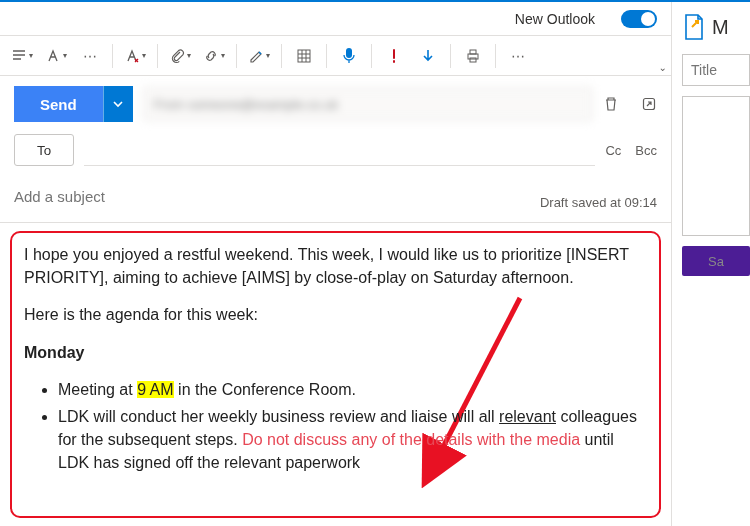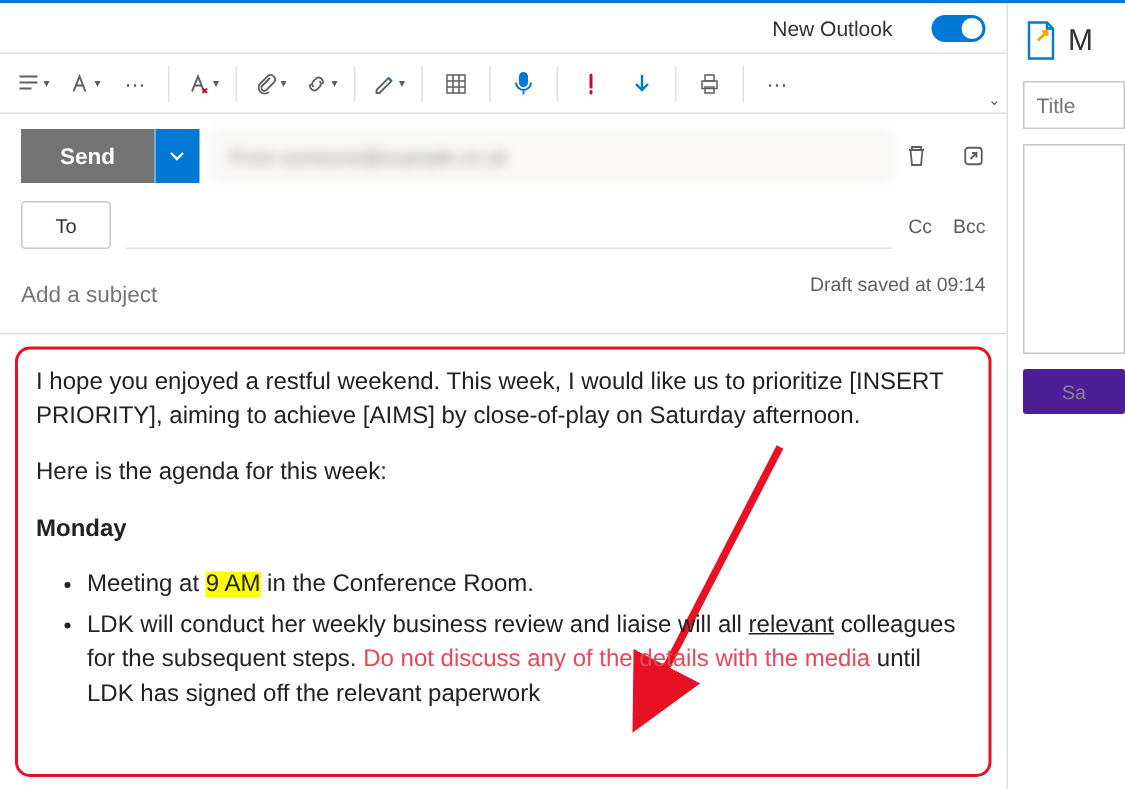--- a/index.html
+++ b/index.html
@@ -17,33 +17,33 @@
     
     .ribbon { height: 40px; display: flex; align-items: center; padding: 0 6px; border-bottom: 1px solid #e1dfdd; gap: 2px; position: relative; }
     .ribbon-btn { display: flex; align-items: center; justify-content: center; height: 32px; min-width: 32px; padding: 0 4px; border-radius: 4px; cursor: pointer; color: #605e5c; }
     .ribbon-sep { width: 1px; height: 24px; background: #e1dfdd; margin: 0 4px; }
     .chevron-tiny { font-size: 8px; margin-left: 2px; color: #605e5c; }
     .ribbon-expand { position: absolute; right: 4px; bottom: 2px; font-size: 10px; color: #605e5c; }
 
     
     .send-row { display: flex; align-items: center; padding: 10px 14px 6px 14px; gap: 10px; }
     .send-btn-group { display: flex; }
-    .send-btn { background: #737373; color: #fff; font-weight: 600; font-size: 15px; border: none; height: 36px; padding: 0 26px; cursor: pointer; }
+    .send-btn { background: #3b82f6; color: #fff; font-weight: 600; font-size: 15px; border: none; height: 36px; padding: 0 26px; cursor: pointer; }
     .send-split { background: #0078d4; color: #fff; border: none; border-left: 1px solid rgba(255,255,255,.4); height: 36px; width: 30px; cursor: pointer; display: flex; align-items: center; justify-content: center; }
     .from-box { flex: 1; height: 34px; border: 1px solid #e1dfdd; border-radius: 3px; background: #faf9f8; display: flex; align-items: center; padding: 0 10px; filter: blur(4px); color: #888; font-size: 13px; overflow: hidden; white-space: nowrap; }
     .row-icons { display: flex; gap: 22px; color: #605e5c; }
 
     
     .to-row { display: flex; align-items: center; padding: 6px 14px; gap: 10px; }
     .to-btn { height: 32px; padding: 0 22px; border: 1px solid #c8c6c4; background: #fff; border-radius: 3px; color: #323130; cursor: pointer; }
     .to-field { flex: 1; height: 32px; border: none; border-bottom: 1px solid #e1dfdd; padding: 0 6px; outline: none; }
     .cc-bcc { display: flex; gap: 14px; color: #605e5c; font-size: 13px; }
 
     
-    .subject-row { display: flex; align-items: flex-start; padding: 10px 14px 12px 14px; border-bottom: 1px solid #e1dfdd; }
+    .subject-row { display: flex; align-items: flex-end; padding: 10px 14px 12px 14px; border-bottom: 1px solid #e1dfdd; }
     .subject-input { flex: 1; height: 28px; border: none; outline: none; font-size: 15px; color: #888; }
     .draft-saved { color: #605e5c; font-size: 13px; }
 
     
     .body-wrap { flex: 1; padding: 8px 10px; position: relative; overflow: hidden; }
     .body-highlight { border: 2px solid #e81123; border-radius: 10px; padding: 10px 12px; height: 100%; overflow: hidden; position: relative; }
     .body-text { font-size: 16px; line-height: 1.45; color: #222; }
     .body-text p { margin-bottom: 14px; }
     .body-text ul { padding-left: 34px; }
     .body-text li { margin-bottom: 4px; }

